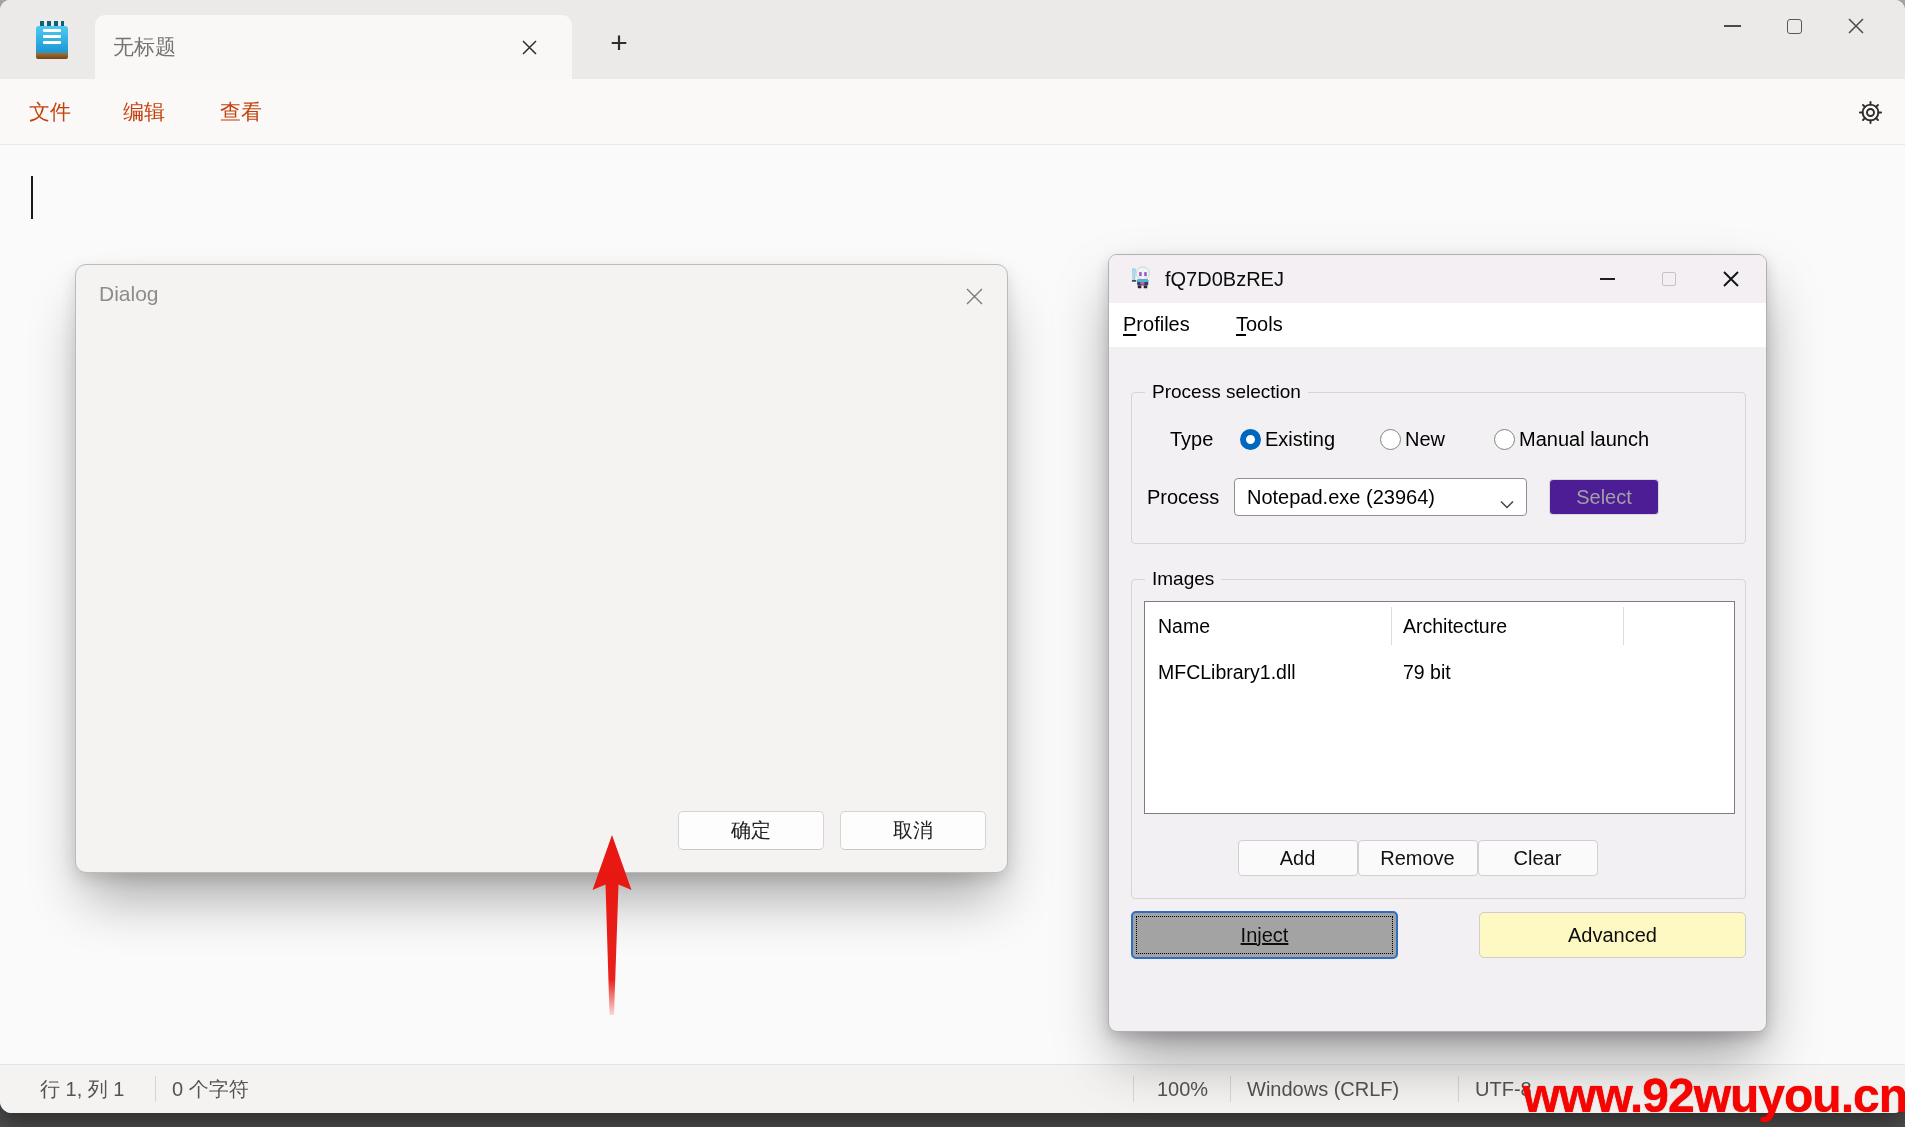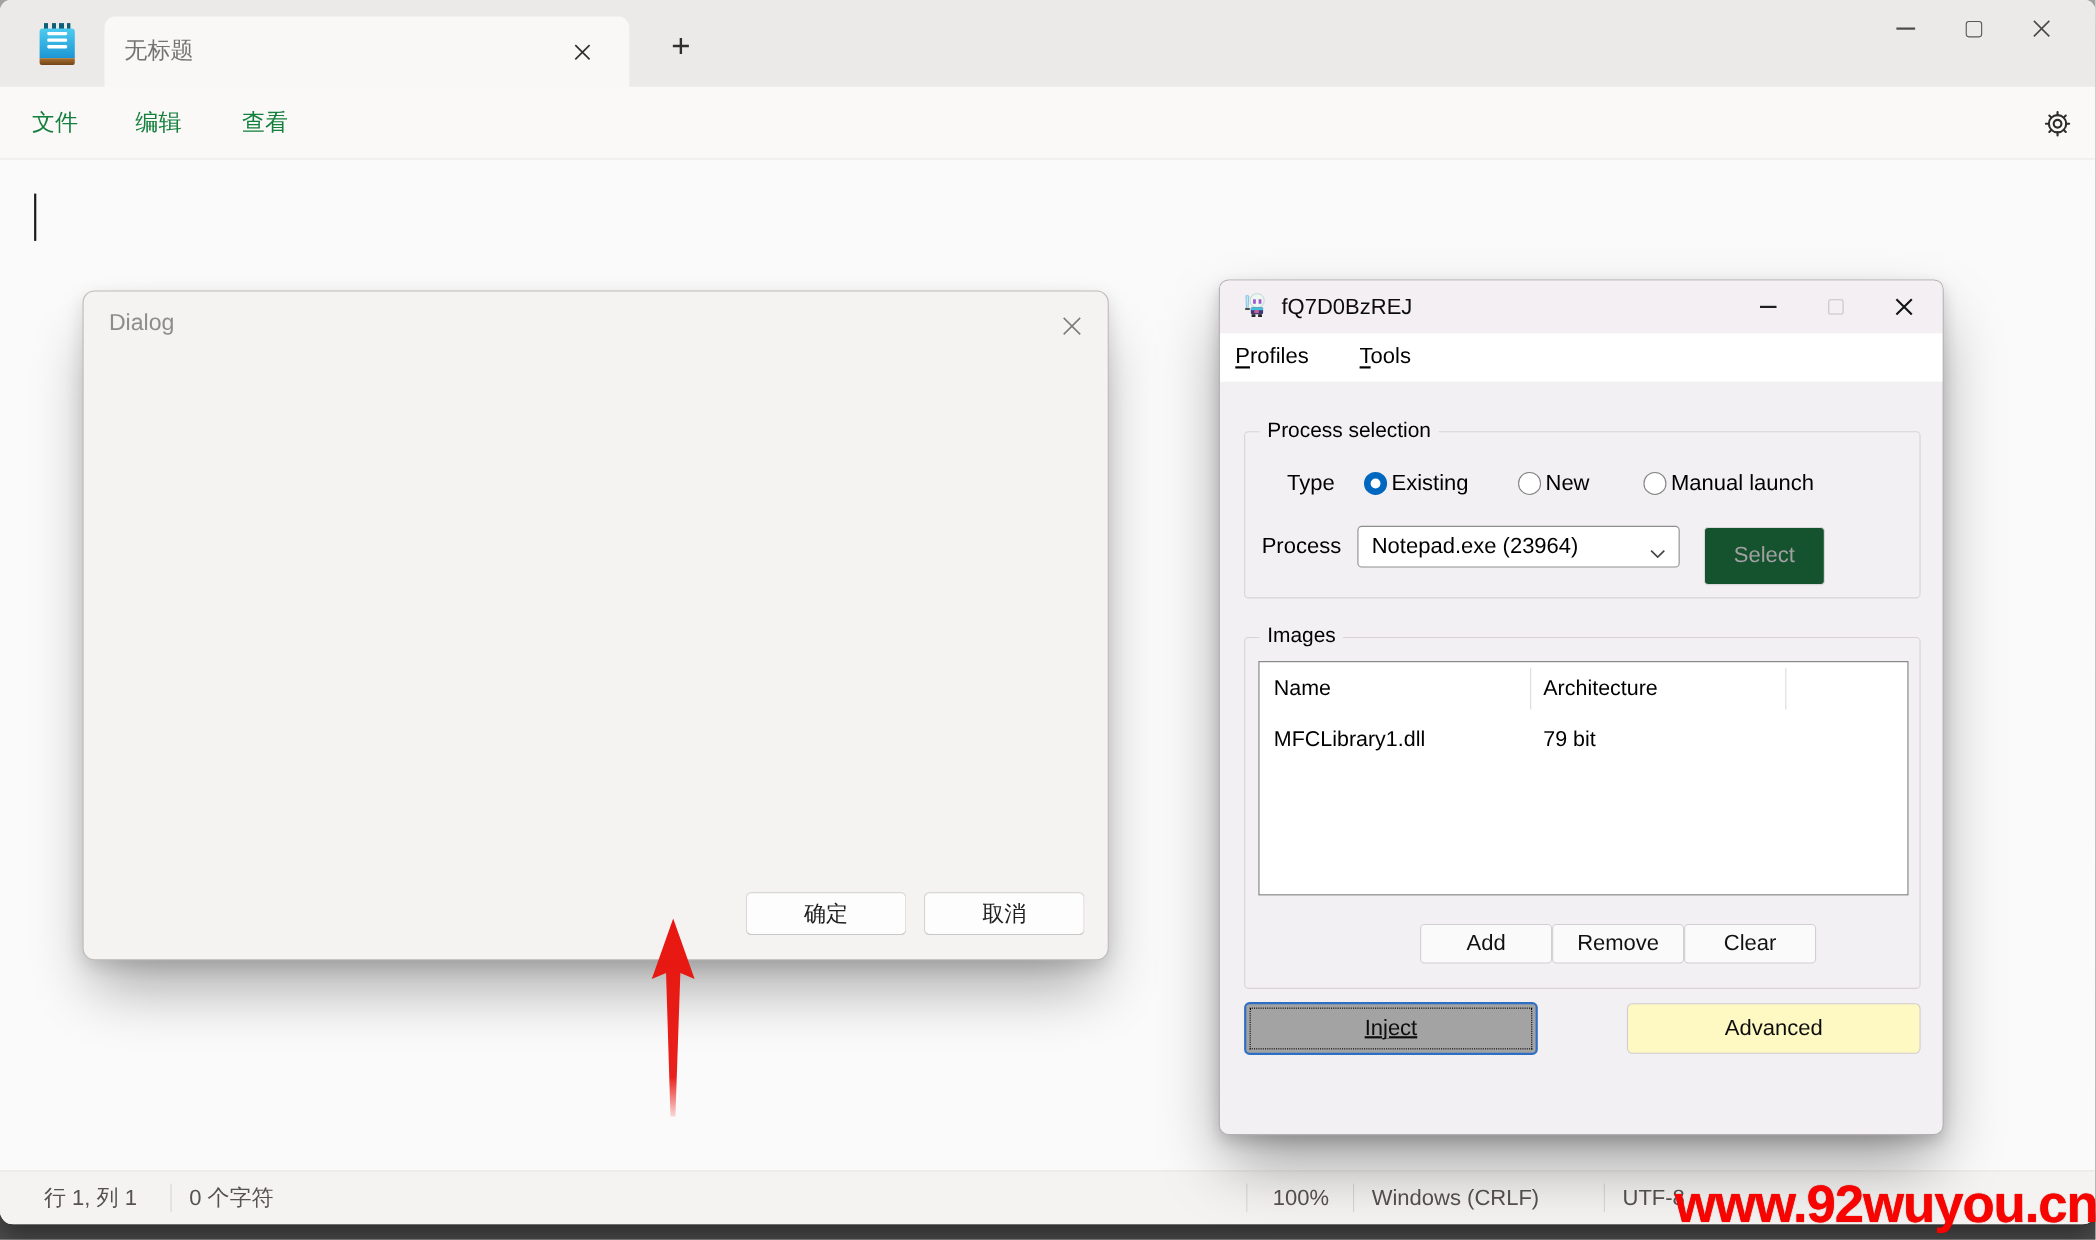--- a/index.html
+++ b/index.html
@@ -32,21 +32,21 @@
     align-items:center; justify-content:center; border-radius:5px; }
   .newtab { position:absolute; left:600px; top:24px; width:38px; height:38px; border-radius:5px;
     font-size:30px; font-weight:300; color:#2e2e2e; display:flex; align-items:center; justify-content:center; }
   .win-controls { position:absolute; right:18px; top:5px; display:flex; }
   .wc { width:62px; height:42px; display:flex; align-items:center; justify-content:center; }
   .glyph-min { width:17px; height:2px; background:#4a4a4a; }
   .glyph-max { width:15px; height:15px; border:1.7px solid #575757; border-radius:3px; }
 
   .menubar { position:absolute; left:0; top:79px; width:100%; height:66px; background:#faf9f8;
     border-bottom:1px solid #eae8e7; }
-  .menu-item { position:absolute; top:0; line-height:65px; font-size:21px; color:#15803d; padding:0 4px; }
+  .menu-item { position:absolute; top:0; line-height:65px; font-size:21px; color:#c2410c; padding:0 4px; }
   .gear-btn { position:absolute; right:16px; top:14px; width:38px; height:38px; border-radius:5px;
     display:flex; align-items:center; justify-content:center; }
 
   .editor { position:absolute; left:0; top:146px; width:100%; height:918px; background:#fbfafa; }
   .caret { position:absolute; left:31px; top:30px; width:2px; height:43px; background:#1a1a1a; }
 
   .np-status { position:absolute; left:0; top:1064px; width:100%; height:49px; background:#f4f3f2;
     border-top:1px solid #e6e4e3; font-size:20px; color:#555250; }
   .np-status span { position:absolute; top:0; line-height:48px; white-space:nowrap;text-align:right; }
   .vsep { position:absolute; top:11px; width:1px; height:26px; background:#d8d6d5; }
@@ -88,30 +88,30 @@
   .radio.checked { border:6px solid #0067c0; }
   .radio.un { border:1.5px solid #838383; }
   .radio-label { position:absolute; top:0; line-height:40px; font-size:20px; color:#000; white-space:nowrap; }
 
   .combo { position:absolute; left:102px; top:1px; width:293px; height:38px; background:#fff;
     border:1px solid #8f8f8f; border-radius:4px; }
   .combo-text { position:absolute; left:12px; top:0; line-height:36px; font-size:20px; color:#000; white-space:nowrap; }
   .combo-chev { position:absolute; right:12px; top:13px; }
   .btn { background:#fbfafb; border:1px solid #d2ced2; border-radius:4px; font-size:20px; color:#111;
     display:flex; align-items:center; justify-content:center; }
-  .btn-select { position:absolute; left:417px; top:2px; width:110px; height:53px; color:#a3a0a3;
-    background:#14532d; border-color:#dbd7db; }
+  .btn-select { position:absolute; left:417px; top:2px; width:110px; height:36px; color:#a3a0a3;
+    background:#4c1d95; border-color:#dbd7db; }
 
   .table { position:absolute; left:12px; top:21px; width:591px; height:213px; background:#fff;
     border:1px solid #7d7d7d; }
   .th { position:absolute; top:0; line-height:48px; font-size:19.5px; color:#000; white-space:nowrap; }
   .col-sep { position:absolute; top:5px; width:1px; height:38px; background:#dcdcdc; }
   .td { position:absolute; top:48px; line-height:44px; font-size:19.5px; color:#000; white-space:nowrap; }
 
-  .img-btns { position:absolute; left:12px; top:260px; width:507px; display:flex; justify-content:flex-end;padding-left:40px; }
+  .img-btns { position:absolute; left:12px; top:260px; width:507px; display:flex; justify-content:center;padding-left:40px; }
   .img-btns .btn { width:120px; height:36px; }
 
   .actions { position:absolute; left:22px; top:656px; width:615px; height:48px; }
   .btn-inject { position:absolute; left:0; top:0; width:267px; height:48px; background:#a3a3a3;
     border:2px solid #2e6fc4; border-radius:5px; font-size:20px; display:flex; align-items:center; justify-content:center;
     outline:1px dotted #000; outline-offset:-6px;text-decoration:underline; }
   .btn-advanced { position:absolute; right:0; top:1px; width:267px; height:46px; background:#fef9c3;
     border:1px solid #cfccce; border-radius:5px; font-size:20px; display:flex; align-items:center; justify-content:center; }
 
   .inj-status { position:absolute; left:0; top:741px; width:100%; height:37px; background:#f2f0f2;

